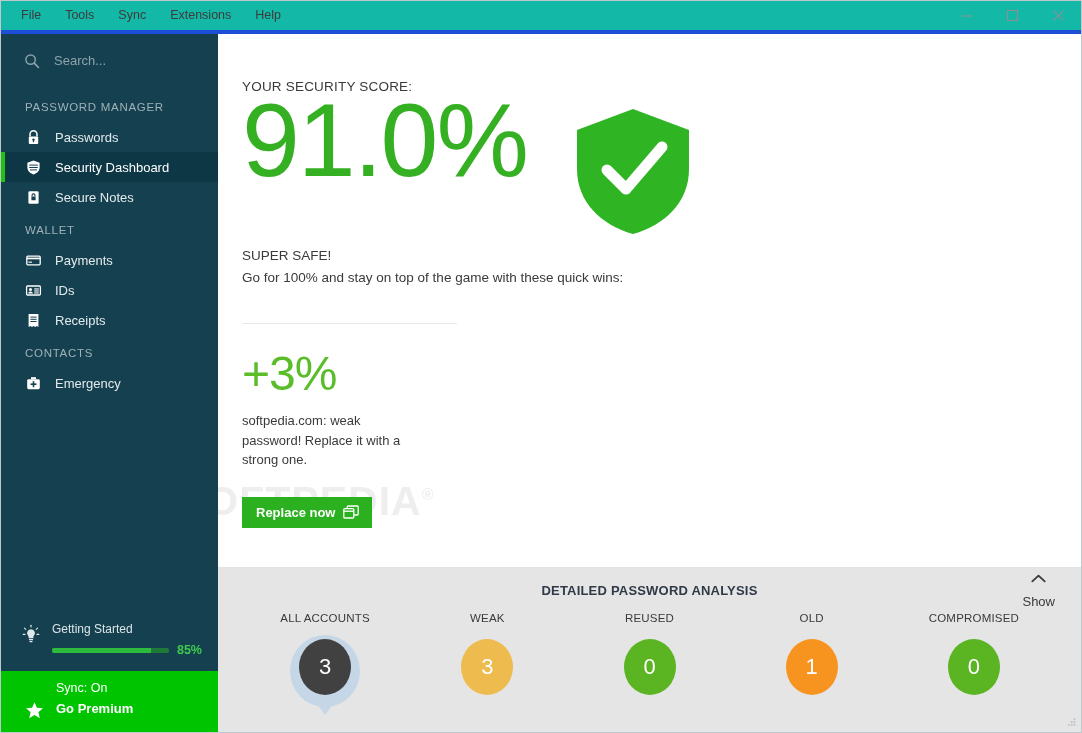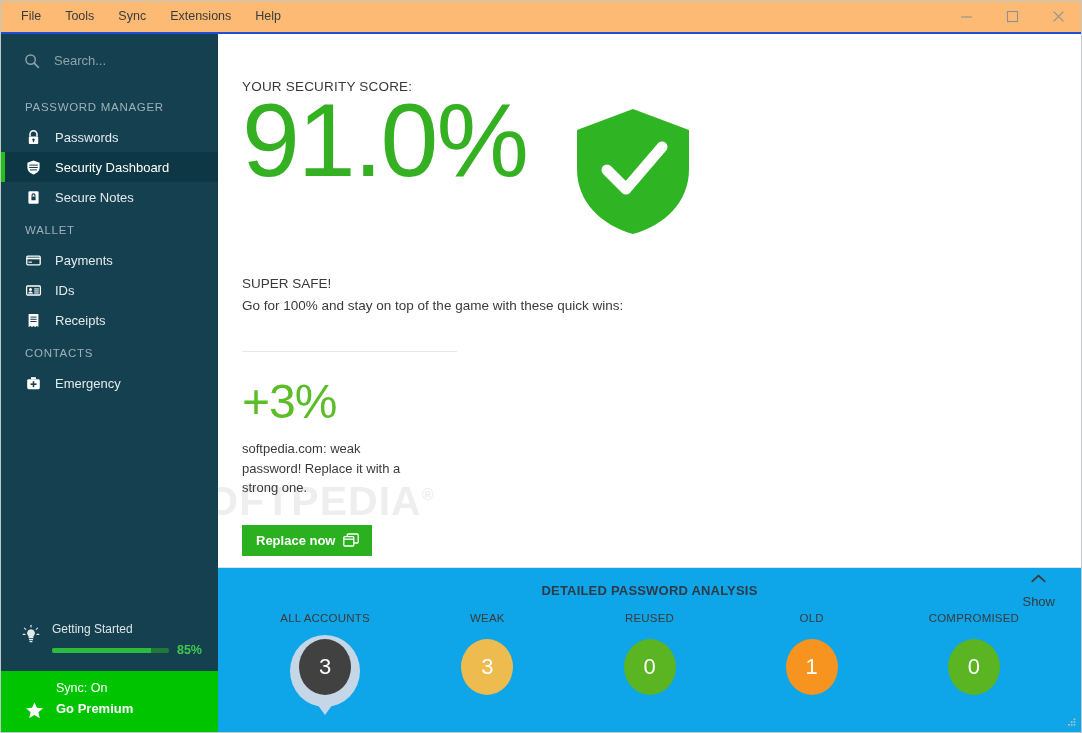--- a/index.html
+++ b/index.html
@@ -13,23 +13,23 @@
     position: relative;
     width: 1082px; height: 733px;
     background: #ffffff;
     border: 1px solid #bfc9cc;
     display: flex; flex-direction: column;
   }
 
   
   .titlebar {
     height: 33px; flex: 0 0 33px;
-    background: #fdba74;
+    background: #14b8a6;
     display: flex; align-items: stretch;
-    border-bottom: 2px solid #1d4ed8;
+    border-bottom: 4px solid #1d4ed8;
   }
   .menu { display: flex; align-items: center; padding-left: 8px; }
   .menu-item {
     font-size: 12.5px; color: #3c3c3c;
     padding: 6px 12px; line-height: 1;
     cursor: default; white-space: nowrap;
   }
   .titlebar-spacer { flex: 1 1 auto; }
   .win-btns { display: flex; align-items: stretch; }
   .win-btn {
@@ -127,21 +127,21 @@
   .score-num {
     font-size: 104px; line-height: 1.0;
     color: #35b023; font-weight: normal;
     letter-spacing: -2px;
     margin-top: -8px;
   }
   .shield-wrap { margin-top: 10px; }
 
   .safe-line {
     font-size: 13.5px; color: #3a3a3a;
-    margin-top: 36px;
+    margin-top: 8px;
   }
   .safe-sub { font-size: 13.5px; color: #3a3a3a; margin-top: 7px; }
 
   .divider {
     width: 215px; height: 1px; background: #e8e8e8;
     margin: 38px 0 0 0;
   }
 
   .gain {
     font-size: 48px; color: #5cbd2b; line-height: 1;
@@ -167,21 +167,21 @@
     color: rgba(150,150,150,.16);
     pointer-events: none; user-select: none; z-index: 1;
     white-space: nowrap;
   }
   .watermark .reg { font-size: 16px; vertical-align: super; }
   .main-top > *:not(.watermark) { position: relative; z-index: 2; }
 
   
   .analysis {
     flex: 0 0 165px; height: 165px;
-    background: #0ea5e9;
+    background: #e5e5e5;
     border-top: 1px solid #dfe3e5;
     position: relative;
   }
   .analysis-head {
     height: 44px; display: flex; align-items: center; justify-content: center;
     position: relative;
   }
   .analysis-title {
     font-size: 13px; font-weight: bold; color: #2f3a47;
     letter-spacing: .2px;

